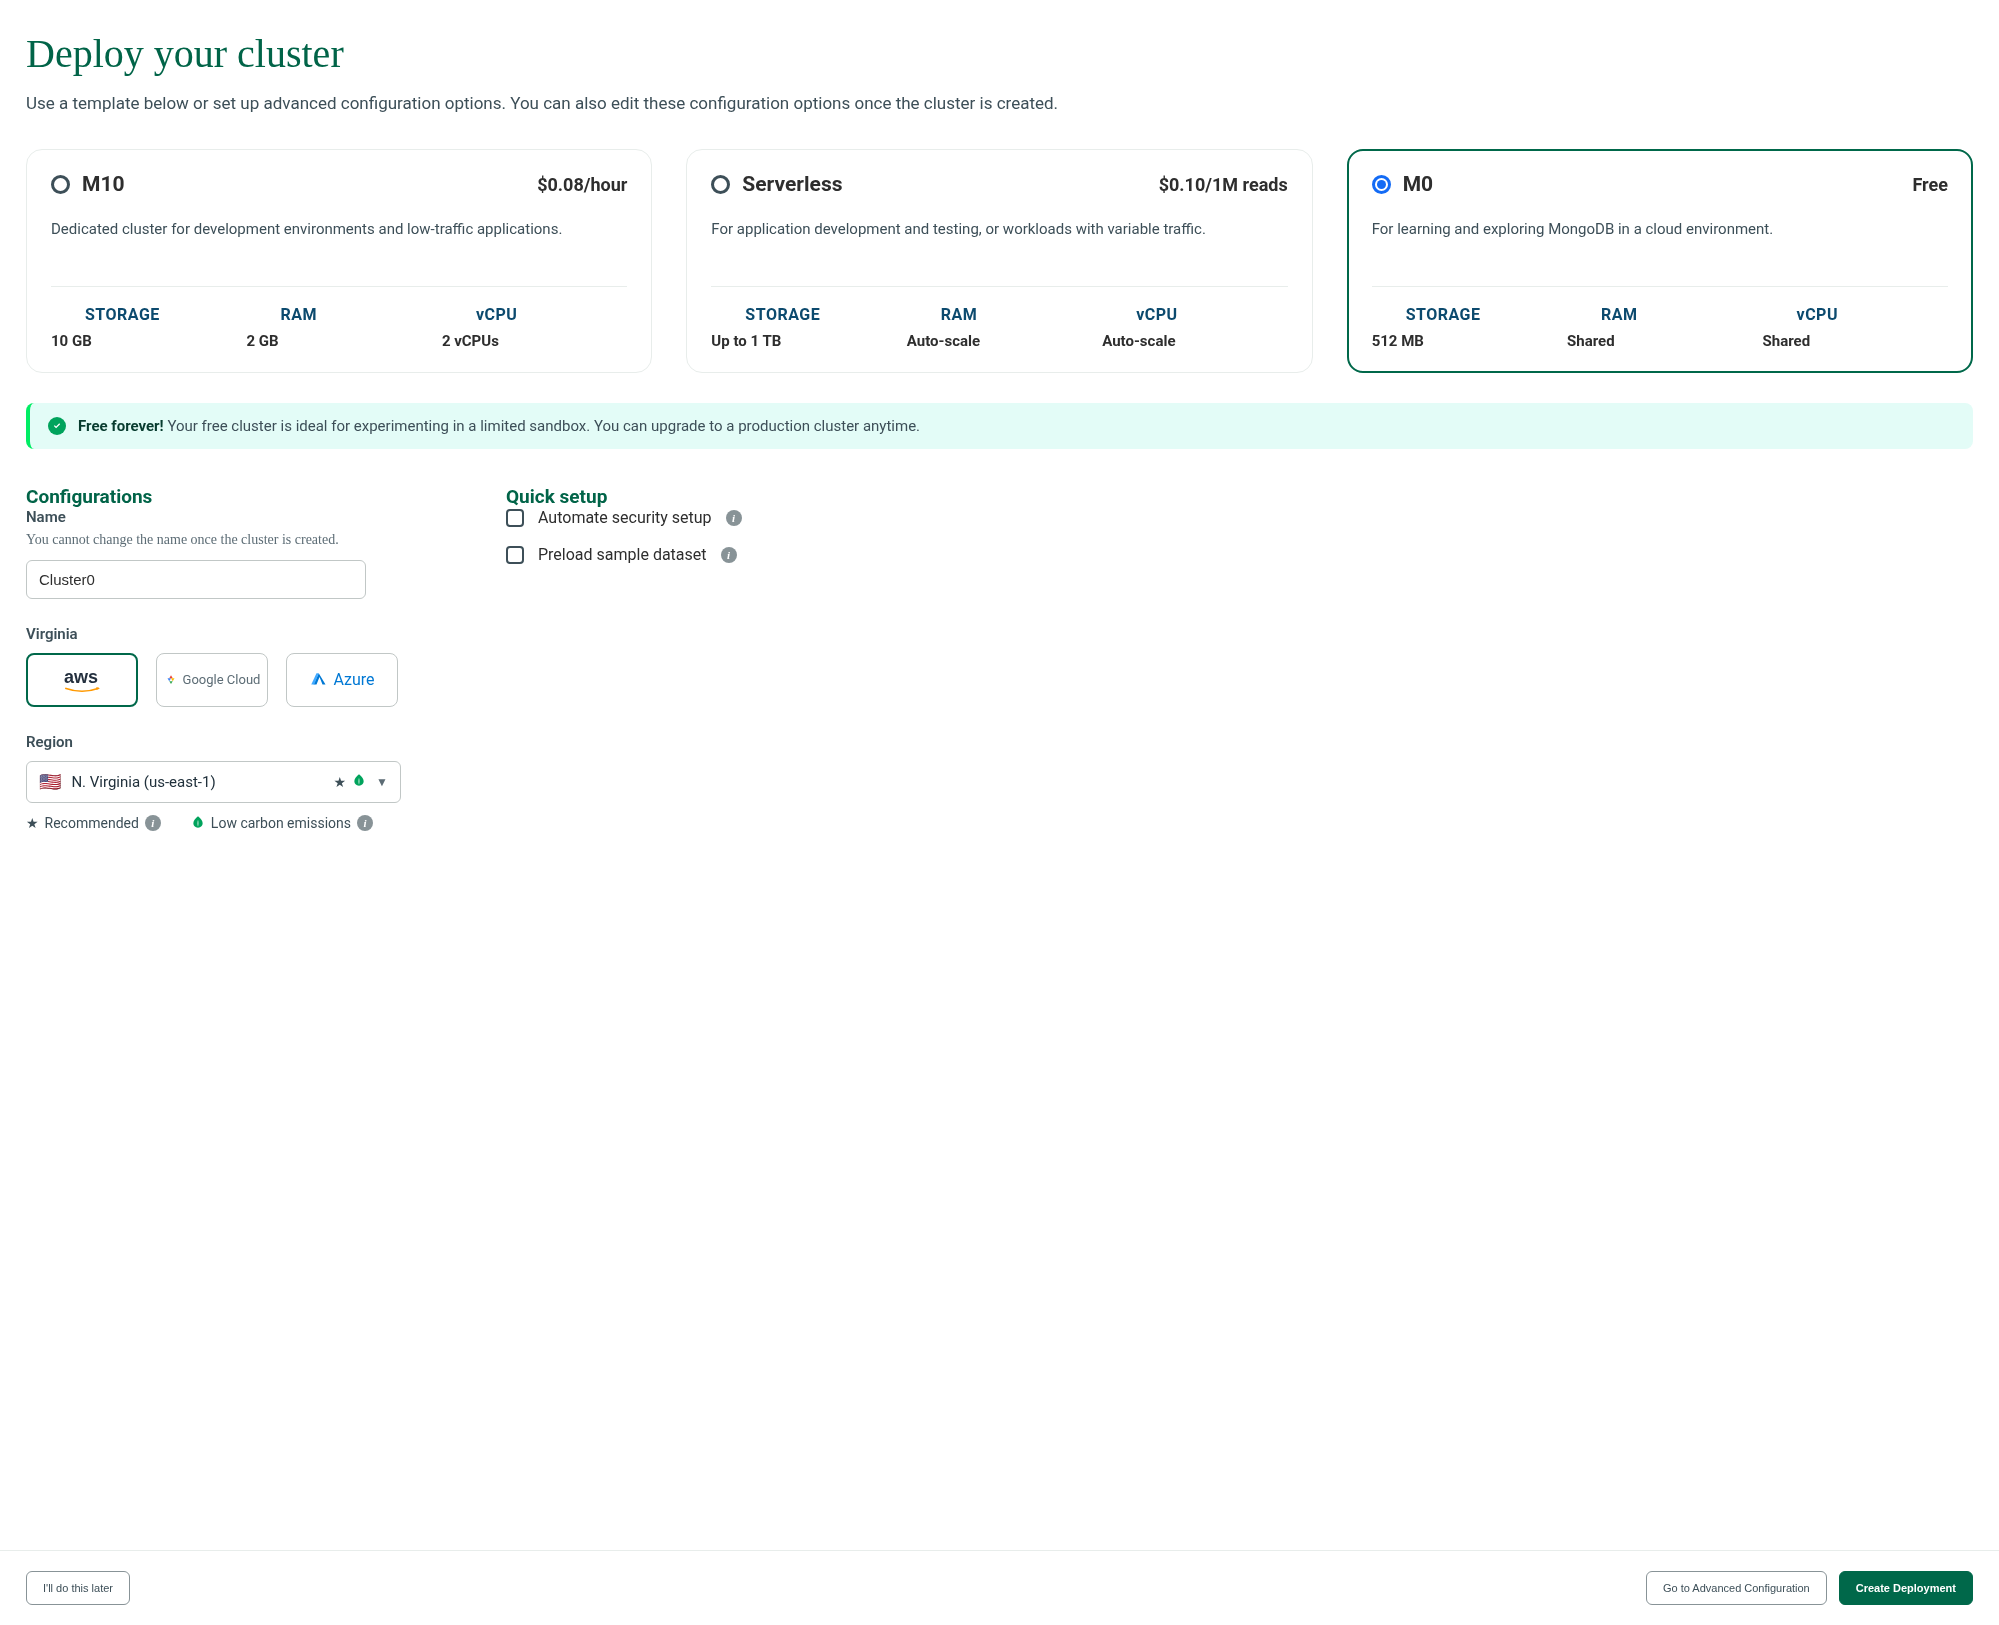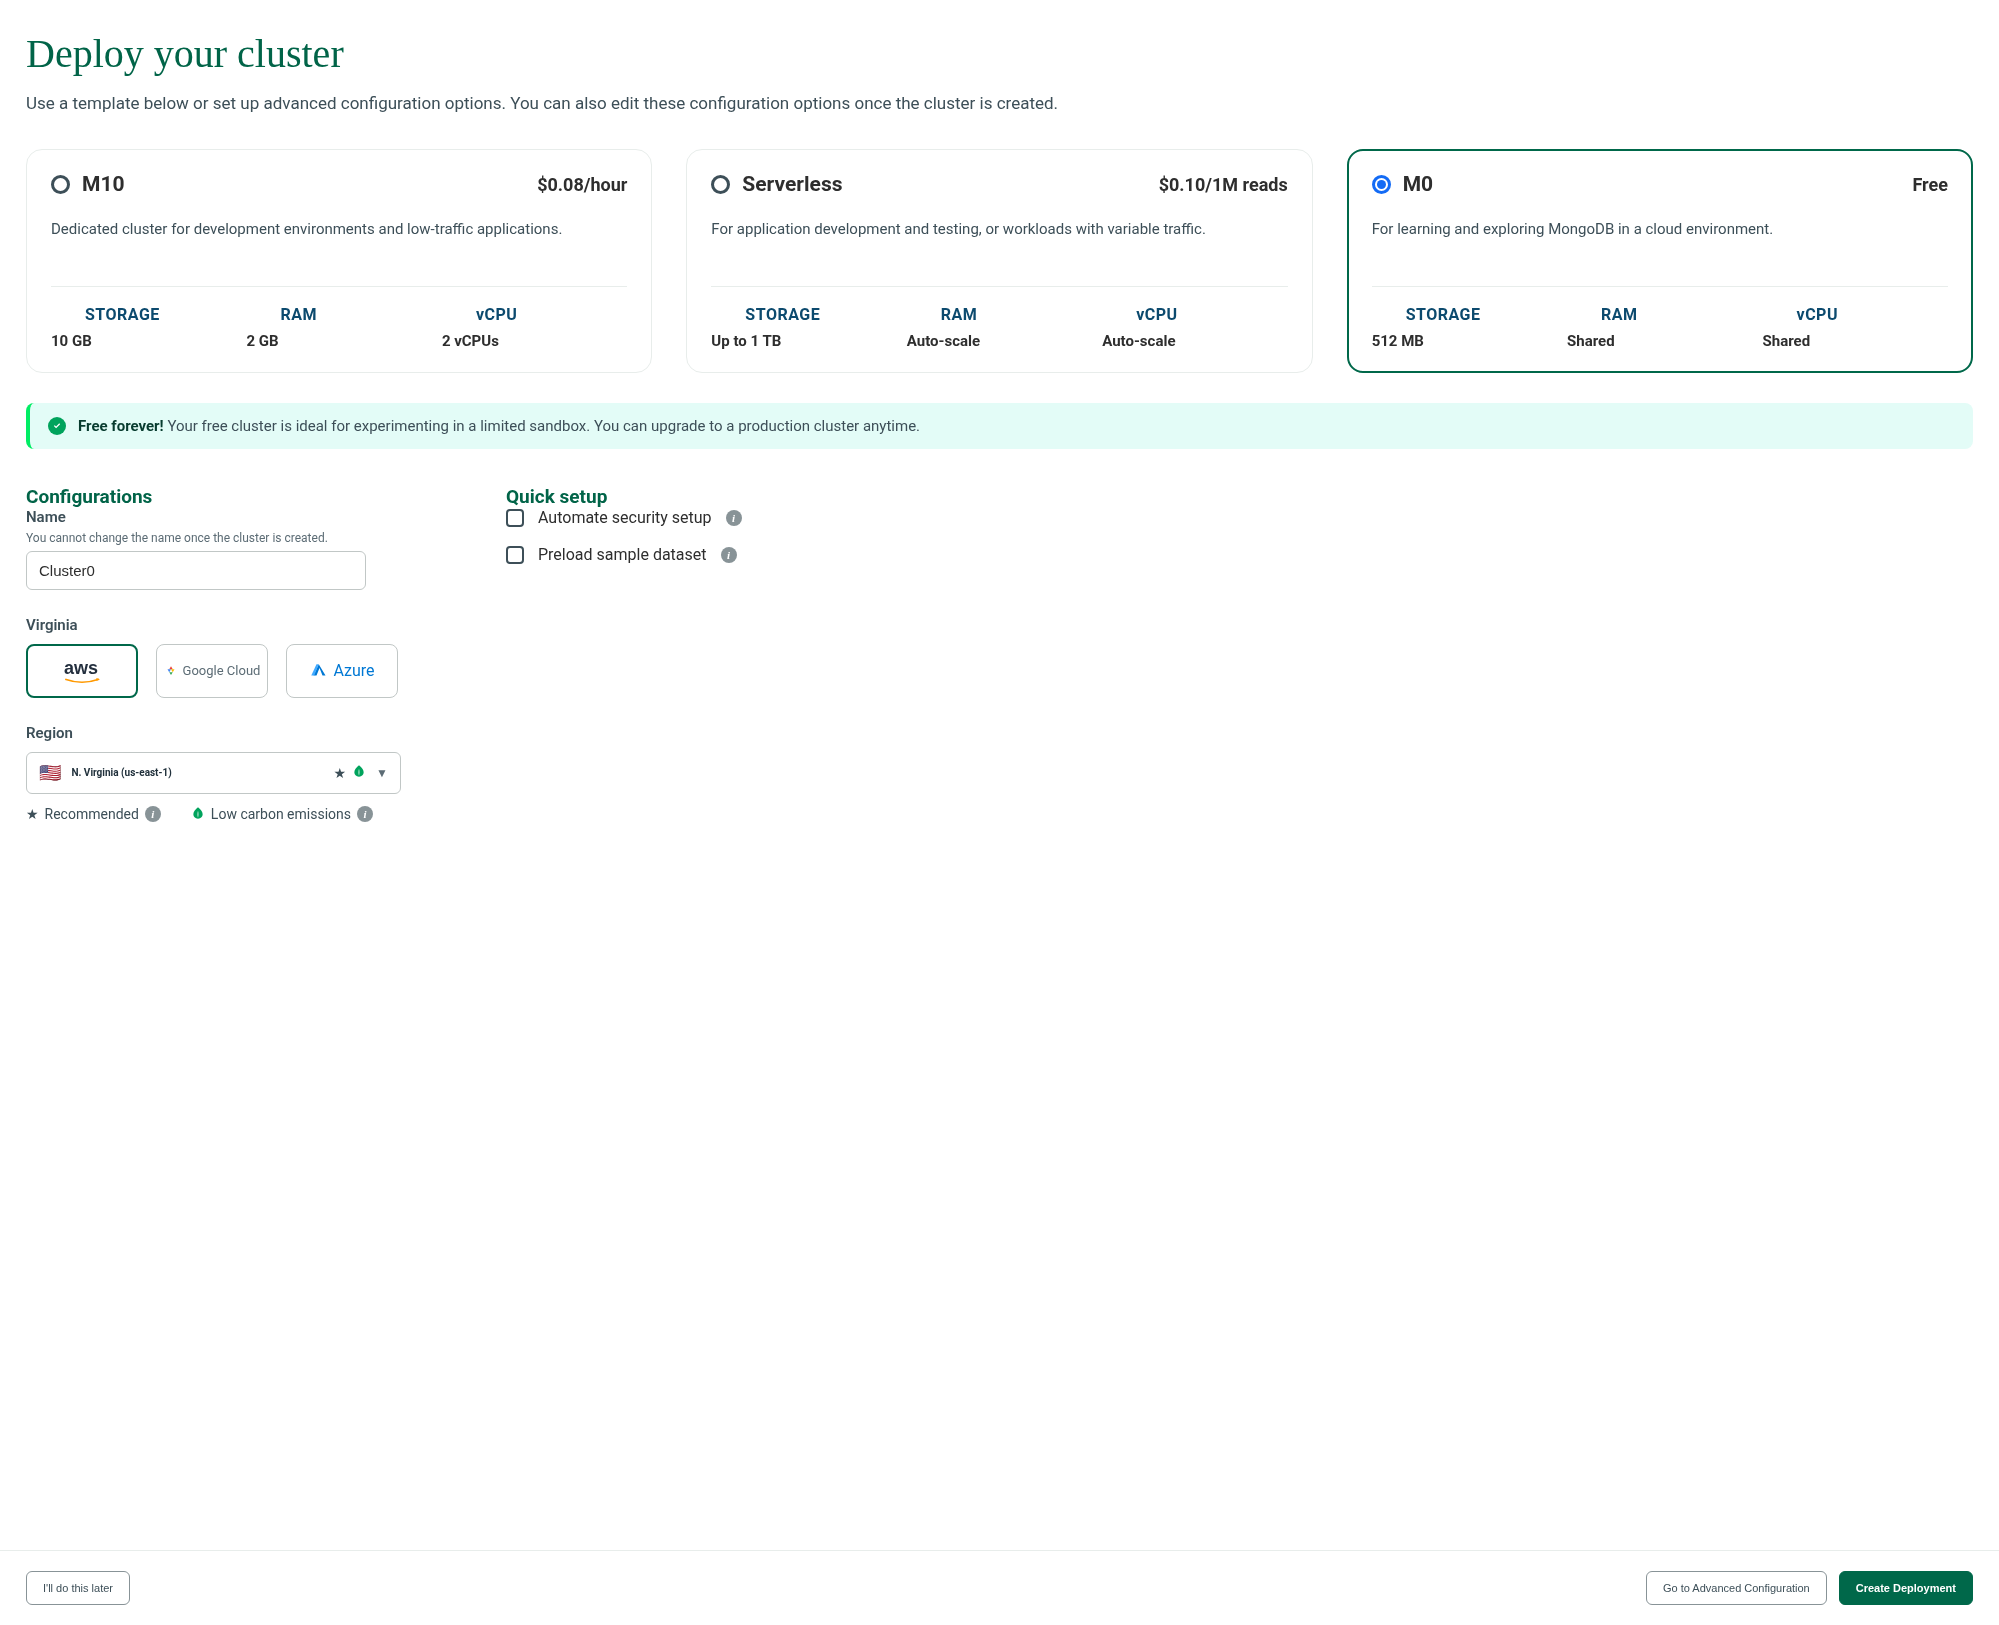--- a/index.html
+++ b/index.html
@@ -138,25 +138,26 @@
     font-weight: 700;
     color: #016448;
   }
   .field-label {
     font-size: 15px;
     font-weight: 600;
     color: #3d4f58;
     margin-bottom: 4px;
   }
   .field-help {
-    font-size: 12px;
+    font-size: 14px;
     color: #5c6c75;
-    margin-bottom: 4px;
+    margin-bottom: 10px;
     line-height: 1.4;
     max-width: 340px;
+    font-family: Liberation Serif, serif;
   }
   .text-input {
     width: 340px;
     padding: 10px 12px;
     border: 1px solid #c1c7c6;
     border-radius: 6px;
     font-size: 15px;
     color: #2e2e2e;
     margin-bottom: 26px;
   }
@@ -184,21 +185,21 @@
     border: 1px solid #c1c7c6;
     border-radius: 6px;
     display:flex;
     align-items:center;
     padding: 0 12px;
     gap: 10px;
     cursor:pointer;
     margin-bottom: 12px;
   }
   .region-select .flag { font-size: 18px; }
-  .region-text { font-weight: 700; flex:1; font-size: 10px; }
+  .region-text { font-weight: 400; flex:1; font-size: 15px; }
   .region-icons { display:flex; gap:6px; align-items:center; }
   .chevron { margin-left:auto; font-size:12px; color:#5c6c75; }
   .legend {
     display:flex; gap: 30px; align-items:center;
     font-size: 14px; color:#3d4f58;
   }
   .legend .item { display:flex; align-items:center; gap:6px; }
   .star-icon { color:#3d4f58; font-size:14px; }
   .leaf-icon { color:#00a35c; font-size:14px; }
   .info-icon {

